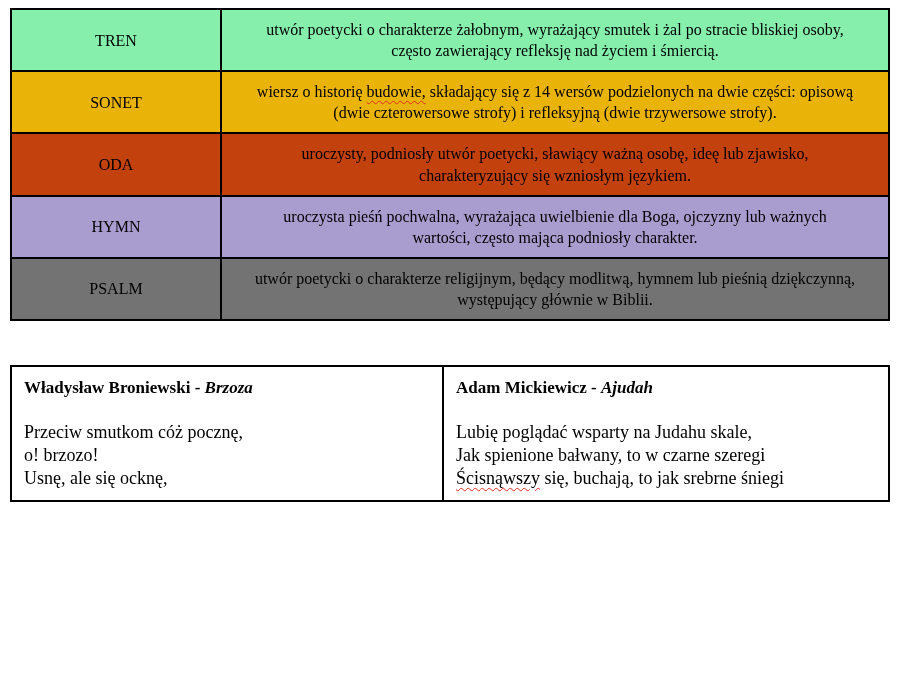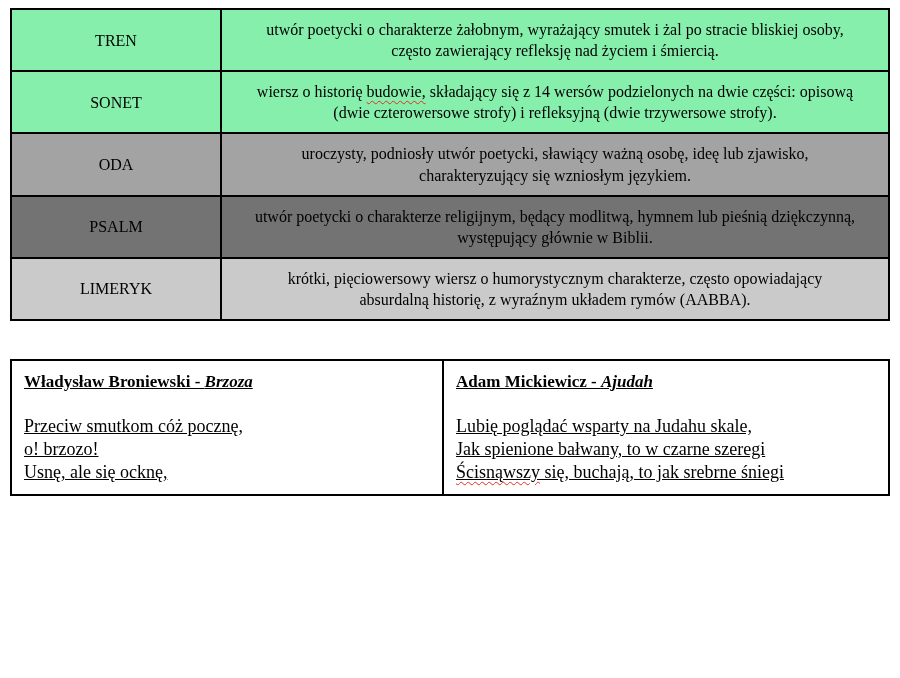--- a/index.html
+++ b/index.html
@@ -35,22 +35,21 @@
     padding: 9px 6px;
   }
   .genres .def {
     text-align: center;
     padding: 9px 32px;
   }
   .gap {
     height: 26px;
   }
   .poems {
-    margin-top: 12px;
-    text-decoration: underline;
+    margin-top: 18px;
   }
   .poems td {
     border: 2px solid #000000;
     vertical-align: top;
     text-align: left;
     padding: 10px 12px;
     font-size: 16px;
     line-height: 1.3;
   }
   .poems .left-cell { width: 406px; }
@@ -74,35 +73,35 @@
 <body>
 
 <div class="page">
 
   <table class="genres">
     <tbody>
       <tr style="background-color: #86efac;">
         <td class="term">TREN</td>
         <td class="def">utwór poetycki o charakterze żałobnym, wyrażający smutek i żal po stracie bliskiej osoby, często zawierający refleksję nad życiem i śmiercią.</td>
       </tr>
-      <tr style="background-color: #86efac; margin-left: 44px;">
+      <tr style="background-color: #eab308; margin-left: 44px;">
         <td class="term">SONET</td>
         <td class="def"><span>wiersz o historię </span><span class="misspell">budowie,</span><span> składający się z 14 wersów podzielonych na dwie części: opisową (dwie czterowersowe strofy) i refleksyjną (dwie trzywersowe strofy).</span></td>
       </tr>
-      <tr style="background-color: #a3a3a3;">
+      <tr style="background-color: #c2410c;">
         <td class="term">ODA</td>
         <td class="def">uroczysty, podniosły utwór poetycki, sławiący ważną osobę, ideę lub zjawisko, charakteryzujący się wzniosłym językiem.</td>
+      </tr>
+      <tr style="background-color: rgb(169, 156, 207);">
+        <td class="term">HYMN</td>
+        <td class="def">uroczysta pieśń pochwalna, wyrażająca uwielbienie dla Boga, ojczyzny lub ważnych wartości, często mająca podniosły charakter.</td>
       </tr>
       <tr style="background-color: #737373;">
         <td class="term">PSALM</td>
         <td class="def">utwór poetycki o charakterze religijnym, będący modlitwą, hymnem lub pieśnią dziękczynną, występujący głównie w Biblii.</td>
-      </tr>
-      <tr style="background-color: rgb(202, 202, 202);">
-        <td class="term">LIMERYK</td>
-        <td class="def">krótki, pięciowersowy wiersz o humorystycznym charakterze, często opowiadający absurdalną historię, z wyraźnym układem rymów (AABBA).</td>
       </tr>
     </tbody>
   </table>
 
   <div class="gap"></div>
 
   <table class="poems">
     <tbody>
       <tr>
         <td class="left-cell">

